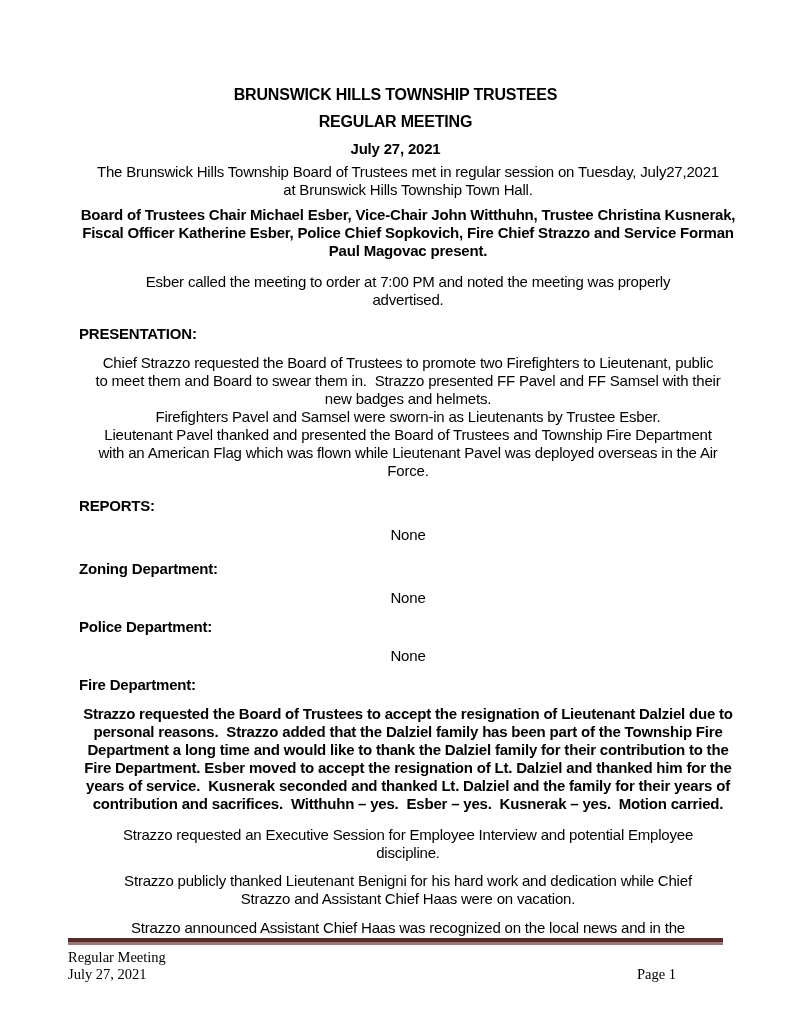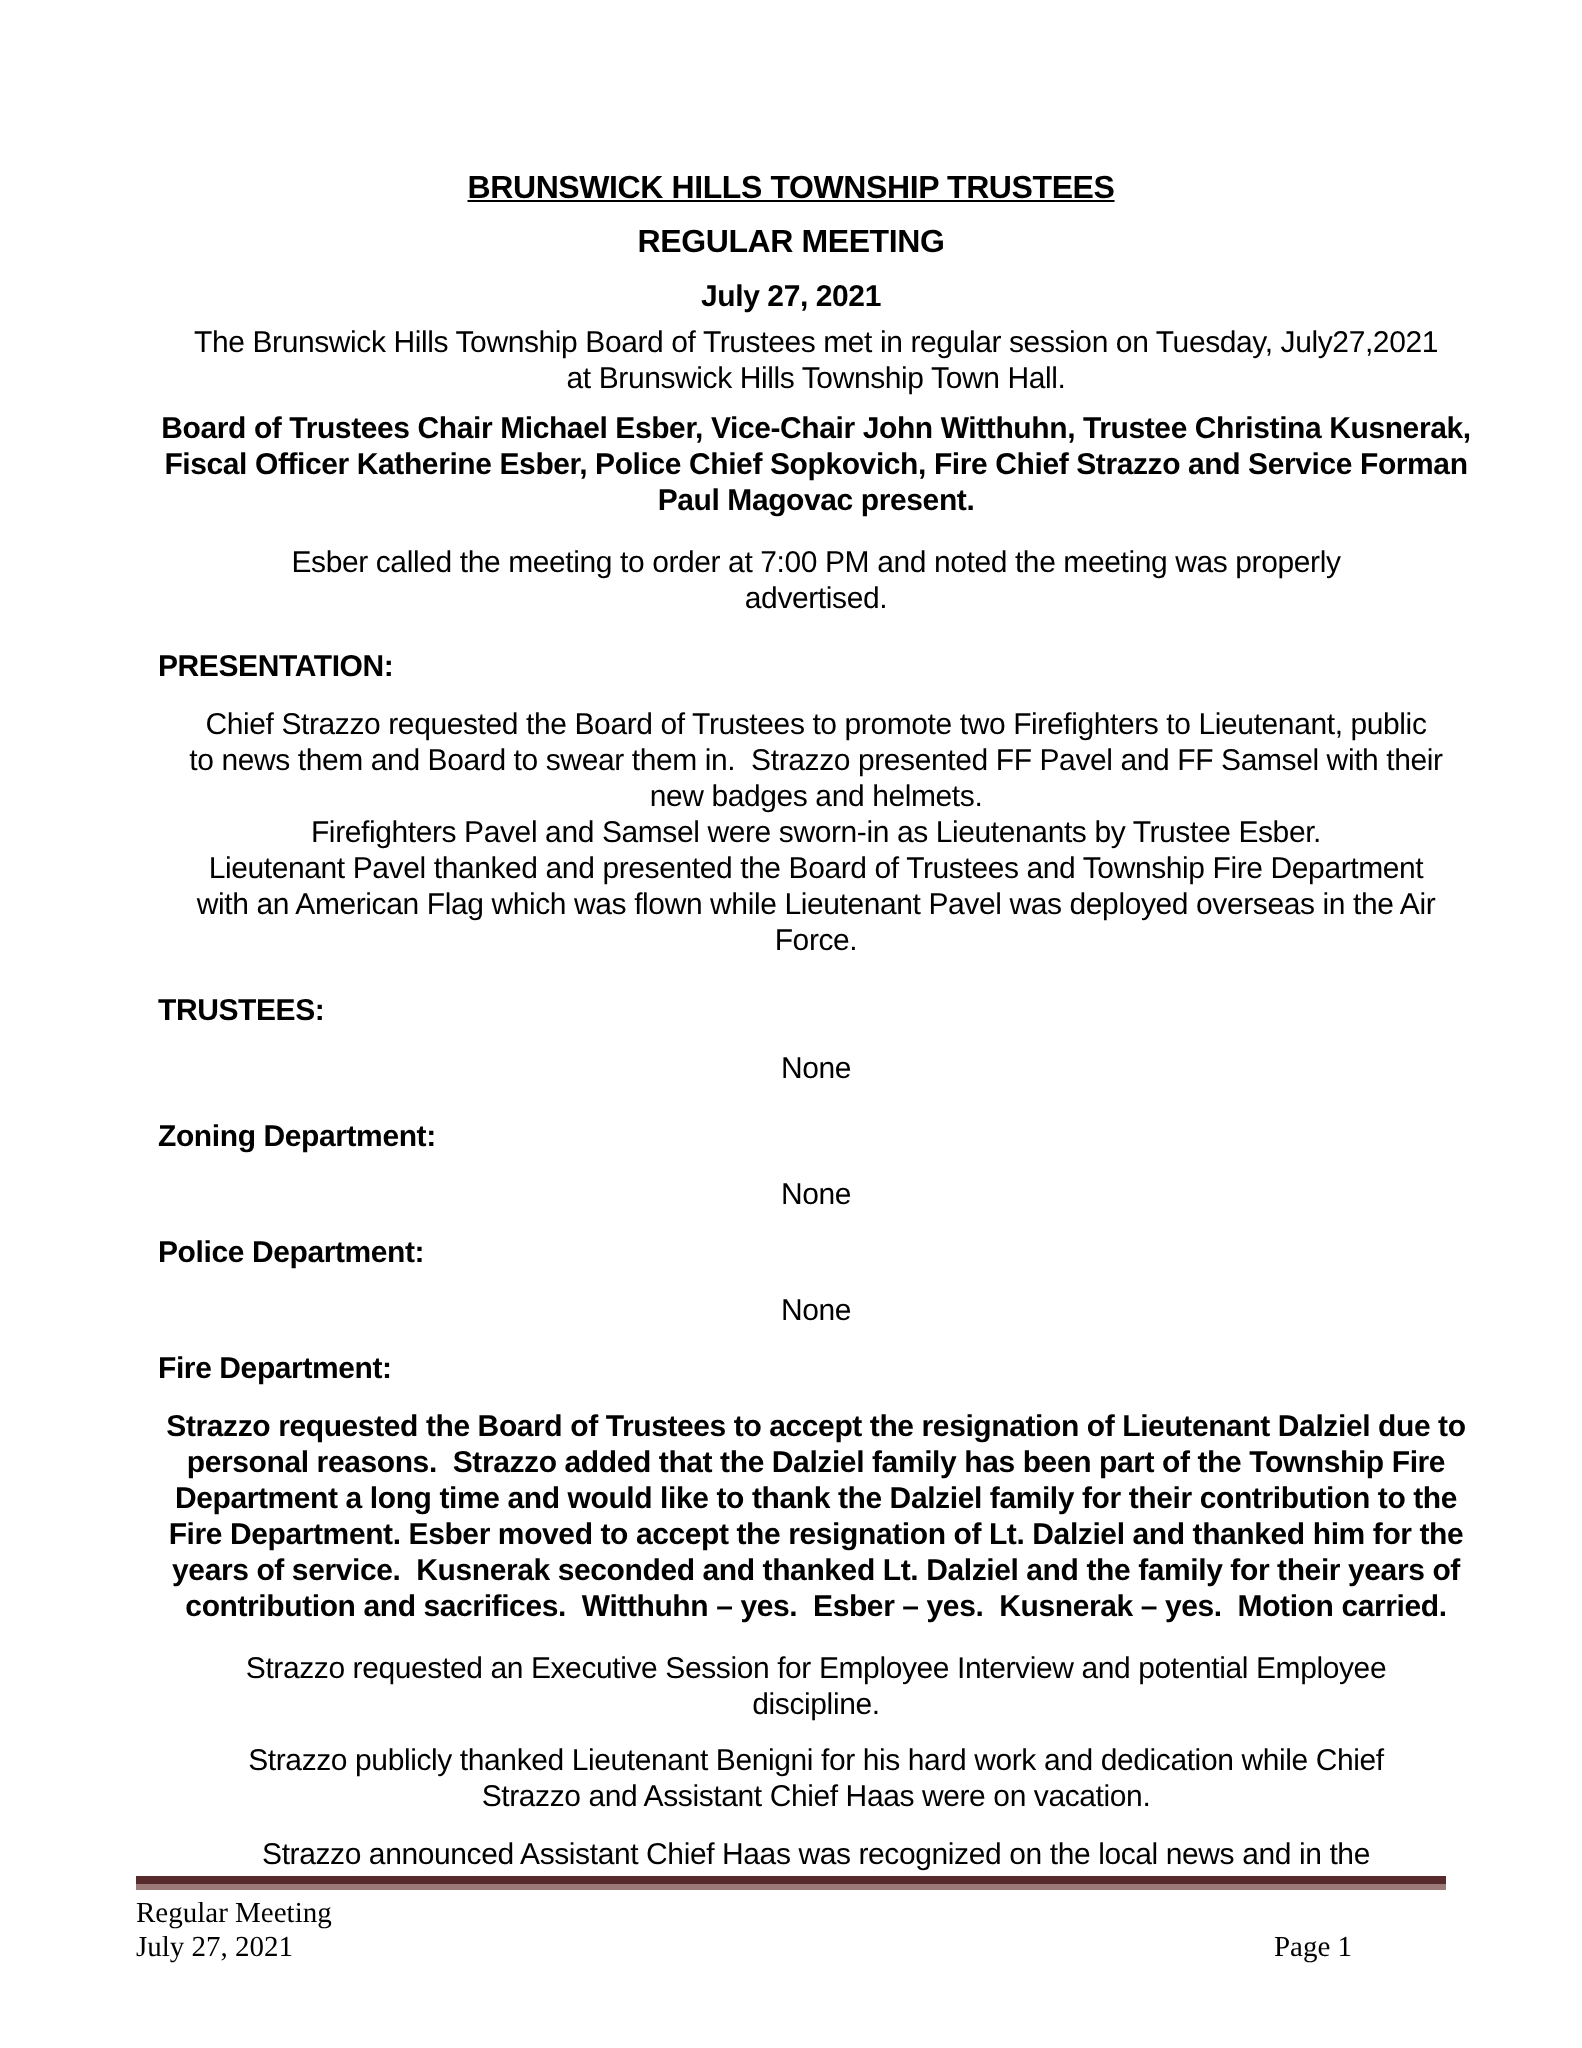--- a/index.html
+++ b/index.html
@@ -12,21 +12,21 @@
     background: #ffffff;
     color: #000000;
     font-family: "Liberation Sans", sans-serif;
     font-size: 15px;
     line-height: 18px;
     letter-spacing: -0.2px;
     padding: 85px 43px 0 68px;
     overflow: hidden;
   }
   .doc-header { width: 655px; text-align: center; font-weight: bold; }
-  .doc-title    { font-size: 16px; line-height: 20px; margin: 0 0 7px; text-decoration: underline; }
+  .doc-title    { font-size: 16px; line-height: 20px; margin: 0 0 7px; }
   .doc-subtitle { font-size: 16px; line-height: 20px; margin: 0 0 8px; }
   .doc-date     { font-size: 15px; line-height: 18px; margin: 0 0 5px; }
   .doc-body { width: 680px; }
   .p { margin: 0; white-space: pre-wrap; text-align: center; }
   .h { margin: 11px; font-weight: bold; font-size: 15px; line-height: 18px; }
   .mb7  { margin-bottom: 7px; }
   .mb9  { margin-bottom: 9px; }
   .mb10 { margin-bottom: 10px; }
   .mb11 { margin-bottom: 11px; }
   .mb13 { margin-bottom: 13px; font-weight: bold; }
@@ -73,30 +73,30 @@
 at Brunswick Hills Township Town Hall.</p>
     <p class="p mb13">Board of Trustees Chair Michael Esber, Vice-Chair John Witthuhn, Trustee Christina Kusnerak,
 Fiscal Officer Katherine Esber, Police Chief Sopkovich, Fire Chief Strazzo and Service Forman
 Paul Magovac present.</p>
     <p class="p mb16">Esber called the meeting to order at 7:00 PM and noted the meeting was properly
 advertised.</p>
 
     <section class="mb17">
       <h4 class="h">PRESENTATION:</h4>
       <p class="p">Chief Strazzo requested the Board of Trustees to promote two Firefighters to Lieutenant, public
-to news them and Board to swear them in.  Strazzo presented FF Pavel and FF Samsel with their
+to meet them and Board to swear them in.  Strazzo presented FF Pavel and FF Samsel with their
 new badges and helmets.</p>
       <p class="p">Firefighters Pavel and Samsel were sworn-in as Lieutenants by Trustee Esber.</p>
       <p class="p">Lieutenant Pavel thanked and presented the Board of Trustees and Township Fire Department
 with an American Flag which was flown while Lieutenant Pavel was deployed overseas in the Air
 Force.</p>
     </section>
 
     <section class="mb16">
-      <h4 class="h">TRUSTEES:</h4>
+      <h4 class="h">REPORTS:</h4>
       <p class="p">None</p>
     </section>
 
 
     <section class="mb9">
       <h4 class="h">Zoning Department:</h4>
       <p class="p">None</p>
     </section>
 
     <section class="mb6">

